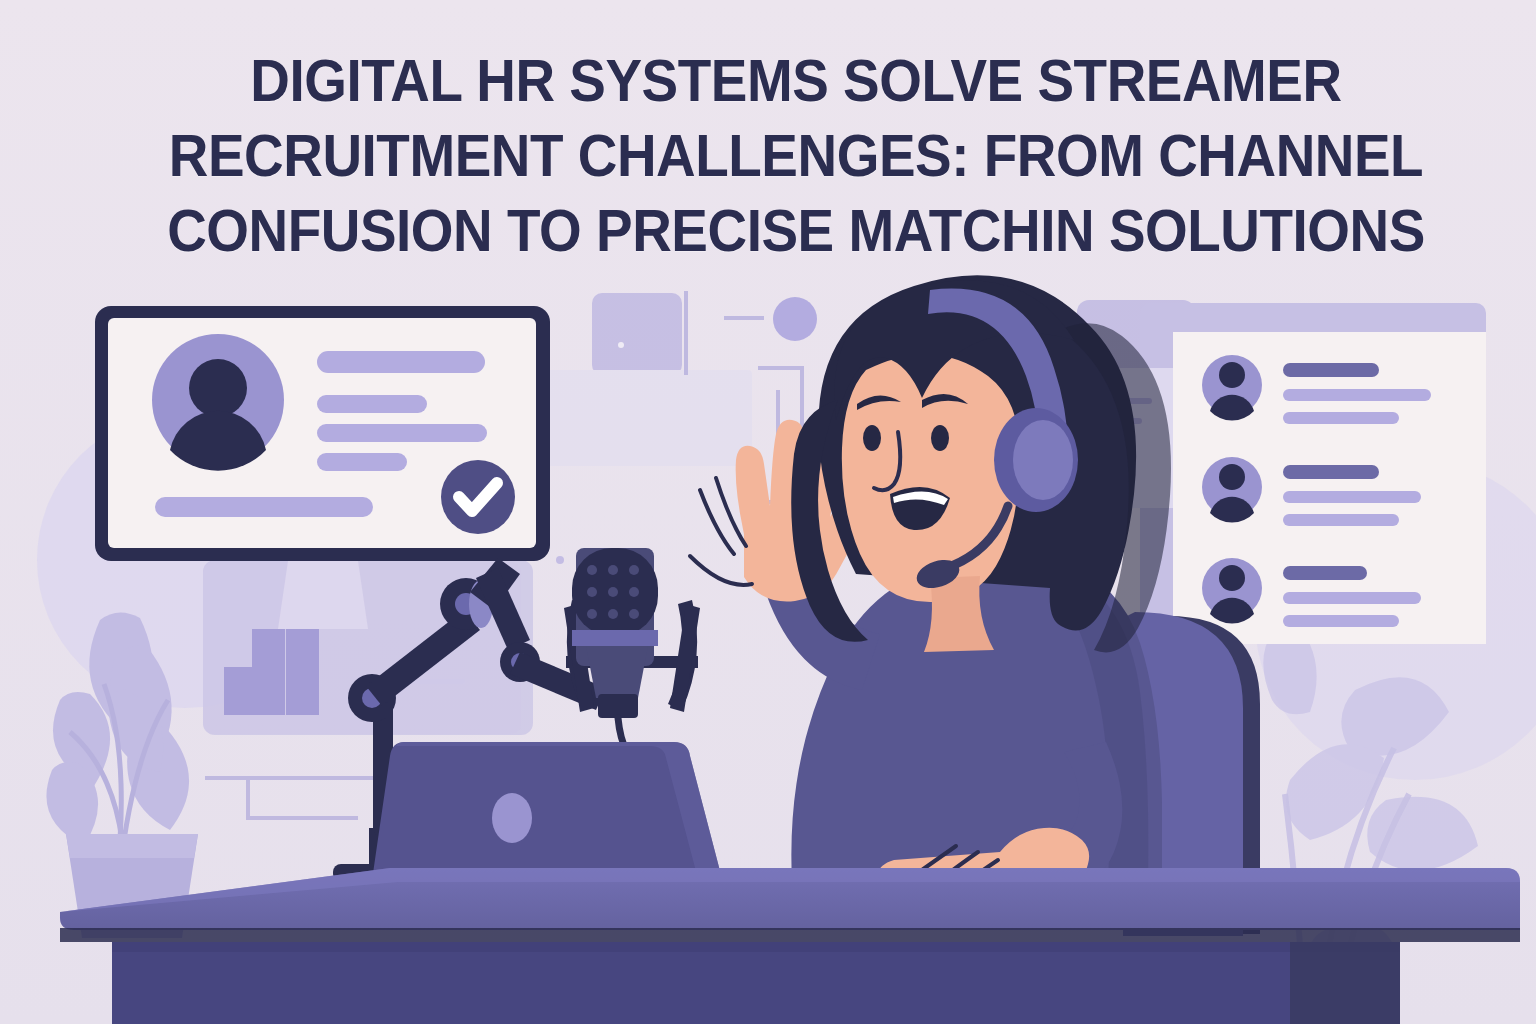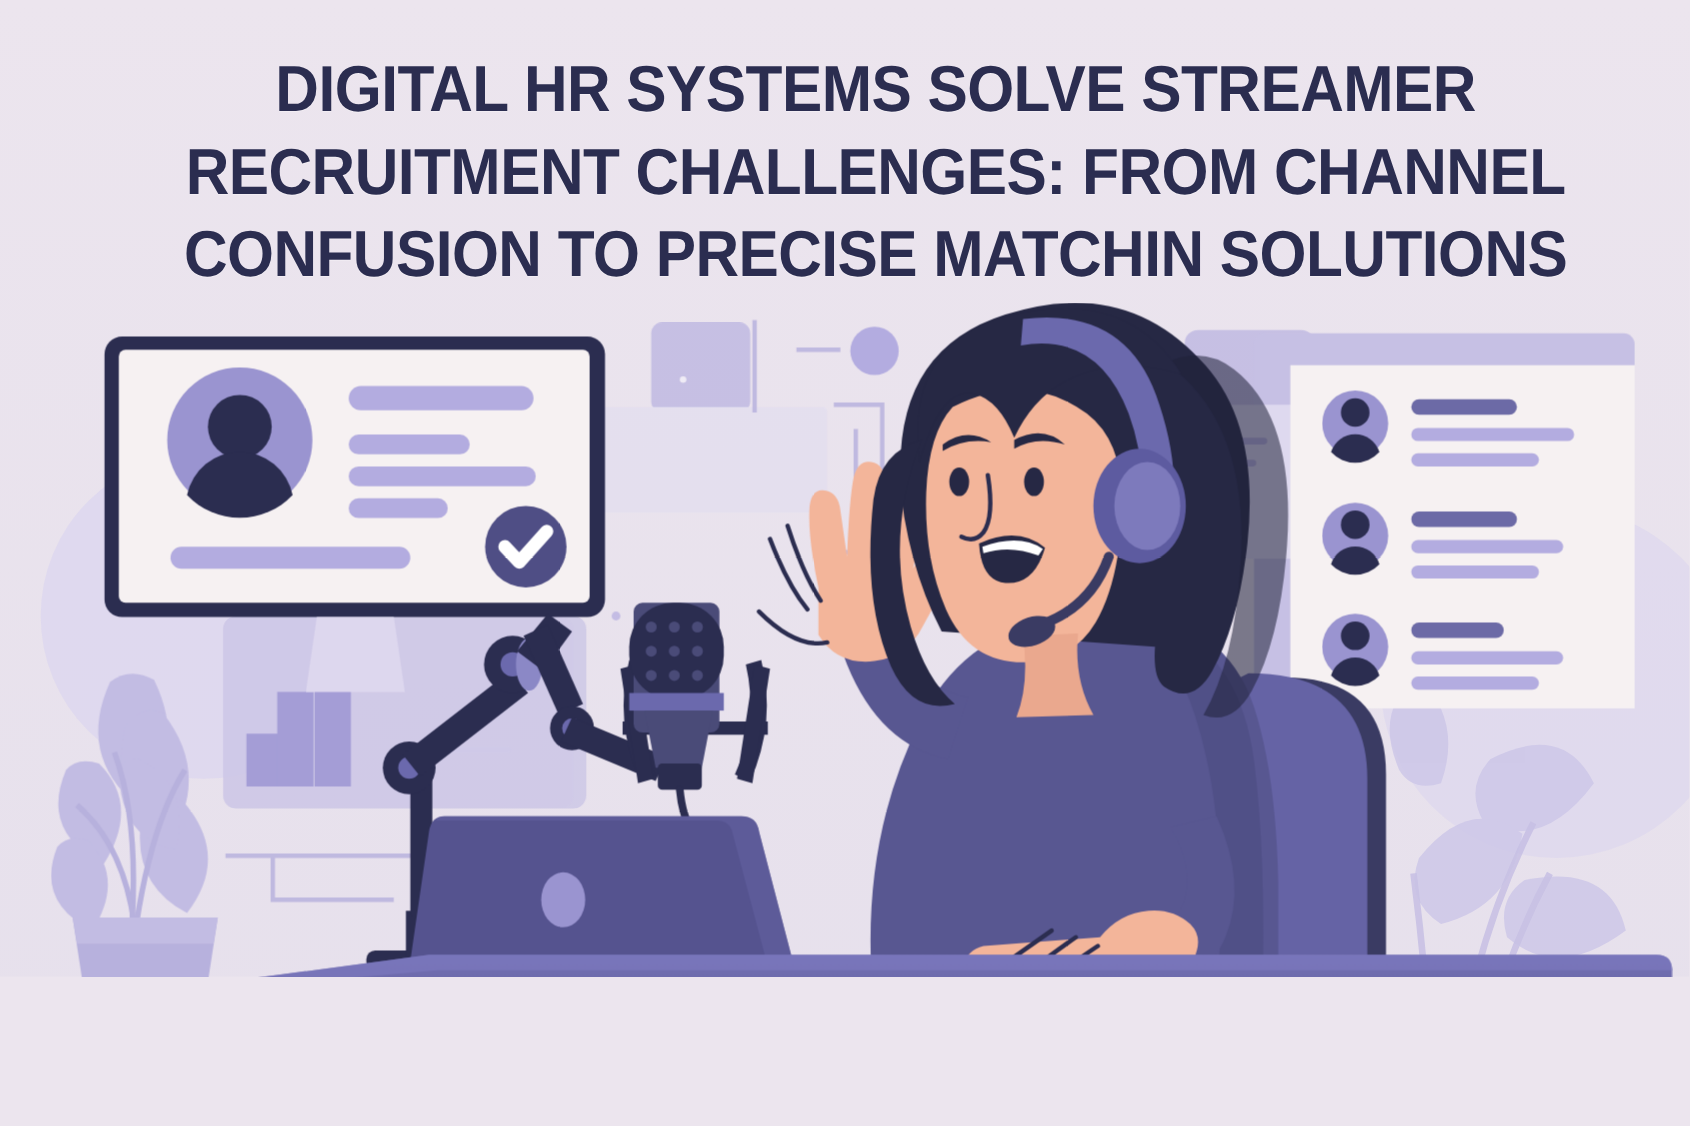--- a/index.html
+++ b/index.html
@@ -4,21 +4,21 @@
 <title>Digital HR Systems Streamer Recruitment Illustration</title>
 <style>
   html, body {
     margin: 0;
     padding: 0;
     background: #ece5ee;
   }
   #stage {
     position: relative;
     width: 1536px;
-    height: 888px;
+    height: 1024px;
     overflow: hidden;
     background: #ece5ee;
     font-family: "Liberation Sans", sans-serif;
   }
   #art {
     position: absolute;
     inset: 0;
     width: 1536px;
     height: 1024px;
     display: block;

